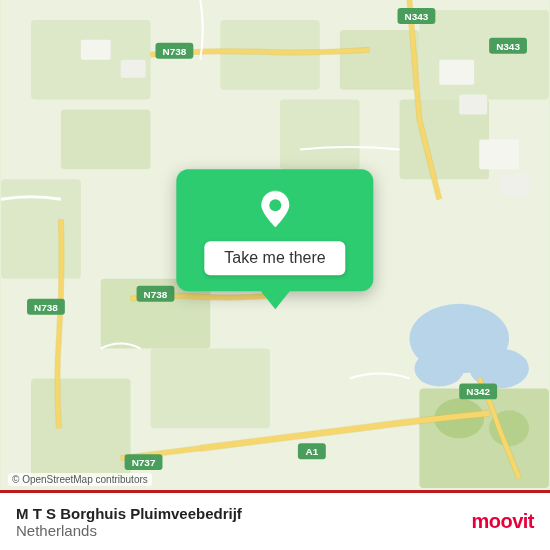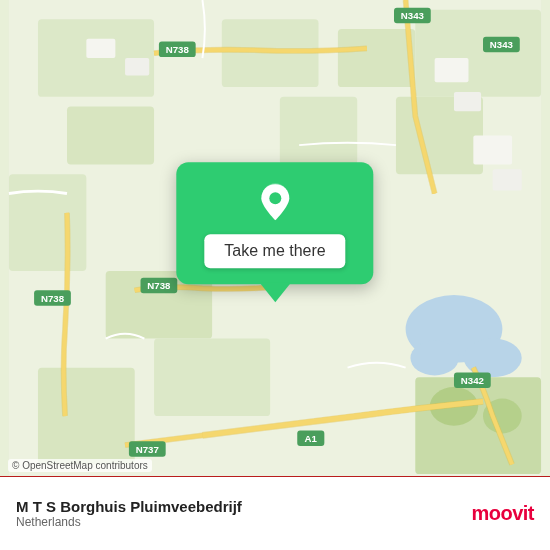--- a/index.html
+++ b/index.html
@@ -76,37 +76,37 @@
       box-shadow: 0 1px 4px rgba(0,0,0,0.15);
     }
 
     
     #bottom-bar {
       background: white;
       padding: 10px 16px;
       display: flex;
       align-items: center;
       justify-content: space-between;
-      border-top: 1px solid #b91c1c;
-      height: 74px;
+      border-top: 3px solid #b91c1c;
+      height: 60px;
     }
 
     .bottom-left {
       display: flex;
       flex-direction: column;
     }
 
     .place-name {
       font-size: 15px;
       font-weight: 600;
       color: #222;
     }
 
     .place-country {
-      font-size: 12px;
+      font-size: 15px;
       color: #666;
     }
 
     .moovit-logo {
       display: flex;
       align-items: flex-start;
       gap: 4px;
     }
 
     .moovit-logo-text {

